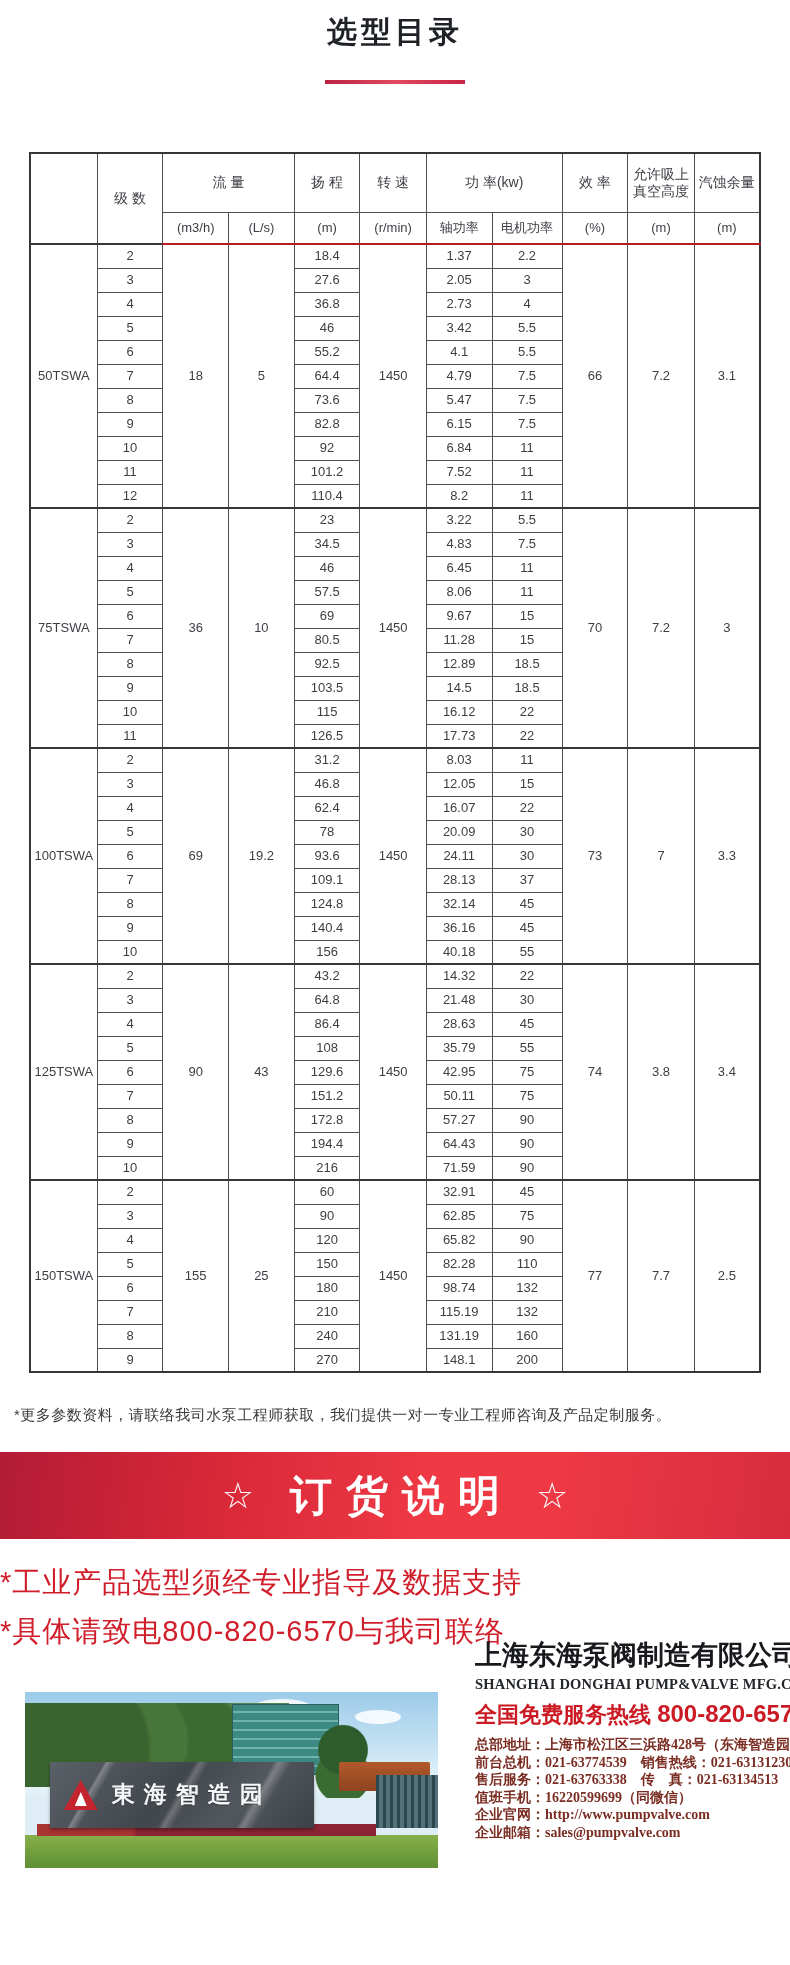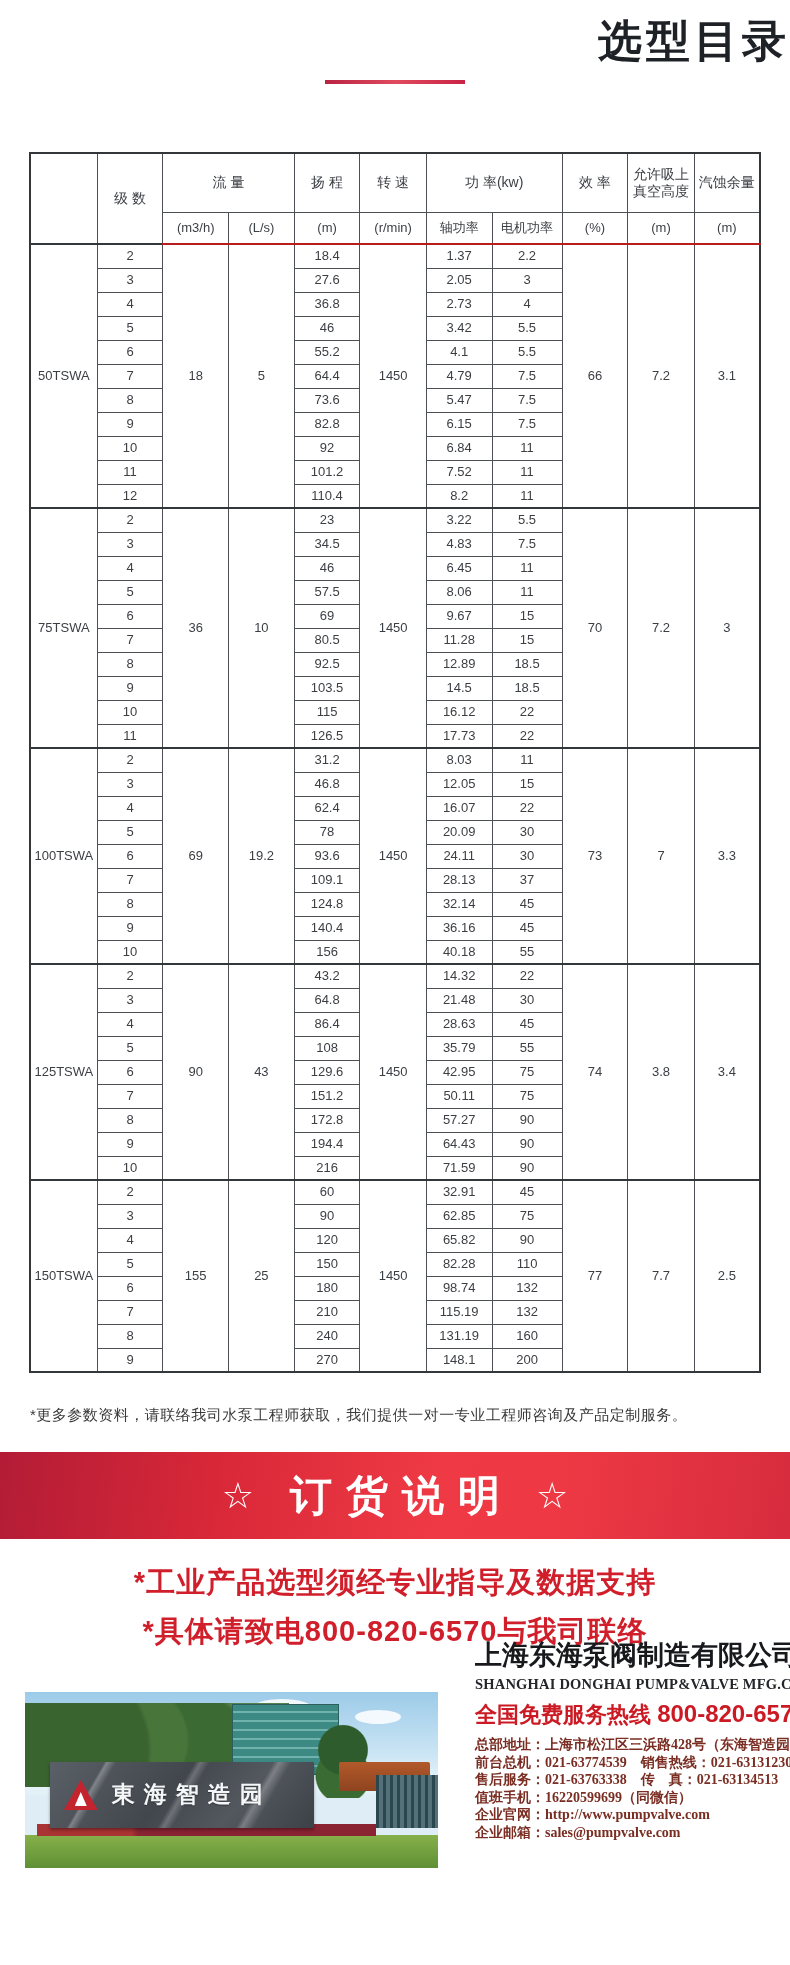--- a/index.html
+++ b/index.html
@@ -1,52 +1,52 @@
 <!DOCTYPE html>
 <html><head>
 <meta charset="utf-8">
 <style>
   html,body{margin:0;padding:0;background:#fff;}
   .page{position:relative;width:790px;height:1965px;background:#fff;overflow:hidden;
         font-family:"Liberation Sans","DejaVu Sans",sans-serif;}
 
   
-  .page-title{position:absolute;top:12px;left:0;width:100%;margin:0;text-align:right;
-              font-size:44px;font-weight:900;color:#1e2126;letter-spacing:4px;}
+  .page-title{position:absolute;top:12px;left:0;width:100%;margin:0;text-align:center;
+              font-size:30px;font-weight:900;color:#1e2126;letter-spacing:4px;}
   .title-underline{position:absolute;top:80px;left:325px;width:140px;height:4px;
                    background:linear-gradient(90deg,#b92342,#e04a5e,#c92345);}
 
   
   .tbl-wrap{position:absolute;left:29px;top:152px;width:732px;}
   table.sel{border-collapse:collapse;width:732px;table-layout:fixed;
             font-size:13px;color:#3b3e43;border:2px solid #33373a;}
   table.sel th,table.sel td{border:1px solid #4c4f54;text-align:center;vertical-align:middle;
             padding:0;font-weight:normal;line-height:1.25;background:#fff;}
   table.sel thead tr.h1 th{height:58px;font-size:14px;}
   table.sel thead tr.h2 th{height:30px;font-size:13px;}
   table.sel thead tr.h2 th{border-bottom:2px solid #b91c1c;}
   table.sel tbody tr{height:24px;}
   table.sel tbody tr.sec-start td{border-top:2px solid #33373a;}
   .small-h{font-size:12.5px;}
 
   
-  .footnote{position:absolute;left:30px;top:1406px;width:730px;margin:0;
+  .footnote{position:absolute;left:14px;top:1406px;width:730px;margin:0;
             font-size:15px;color:#3a3a3a;letter-spacing:0.5px;}
 
   
   .banner{position:absolute;left:0;top:1452px;width:790px;height:87px;
           background:linear-gradient(97deg,#b31c36 0%,#d92838 28%,#ef3a45 55%,#ee3944 70%,#d72c3e 100%);
           display:flex;align-items:center;justify-content:center;gap:22px;}
   .banner .star{color:#fff;font-size:36px;line-height:1;}
   .banner .banner-title{color:#fff;font-size:42px;font-weight:900;letter-spacing:14px;
                         text-indent:14px;line-height:1;}
 
   
-  .notice{position:absolute;left:0;width:790px;margin:0;text-align:center;
-          font-size:29px;font-weight:700;color:#d01f2b;letter-spacing:1px;}
+  .notice{position:absolute;left:0;width:790px;margin:0;
+          font-size:29px;font-weight:400;color:#d01f2b;letter-spacing:1px;}
   .notice.n1{top:1563px;}
   .notice.n2{top:1612px;}
 
   
   .photo{position:absolute;left:25px;top:1692px;width:413px;height:176px;overflow:hidden;
          background:linear-gradient(180deg,#9ccbe9 0%,#c9e4f4 34%,#e9f4fa 52%,#dfeef6 60%);}
   .cloud{position:absolute;background:#fff;border-radius:50%;opacity:.85;}
   .trees{position:absolute;left:-6%;top:6%;width:70%;height:48%;
          background:radial-gradient(circle at 20% 55%,#39632f 0 38%,transparent 40%),
                     radial-gradient(circle at 45% 45%,#48763a 0 34%,transparent 36%),

